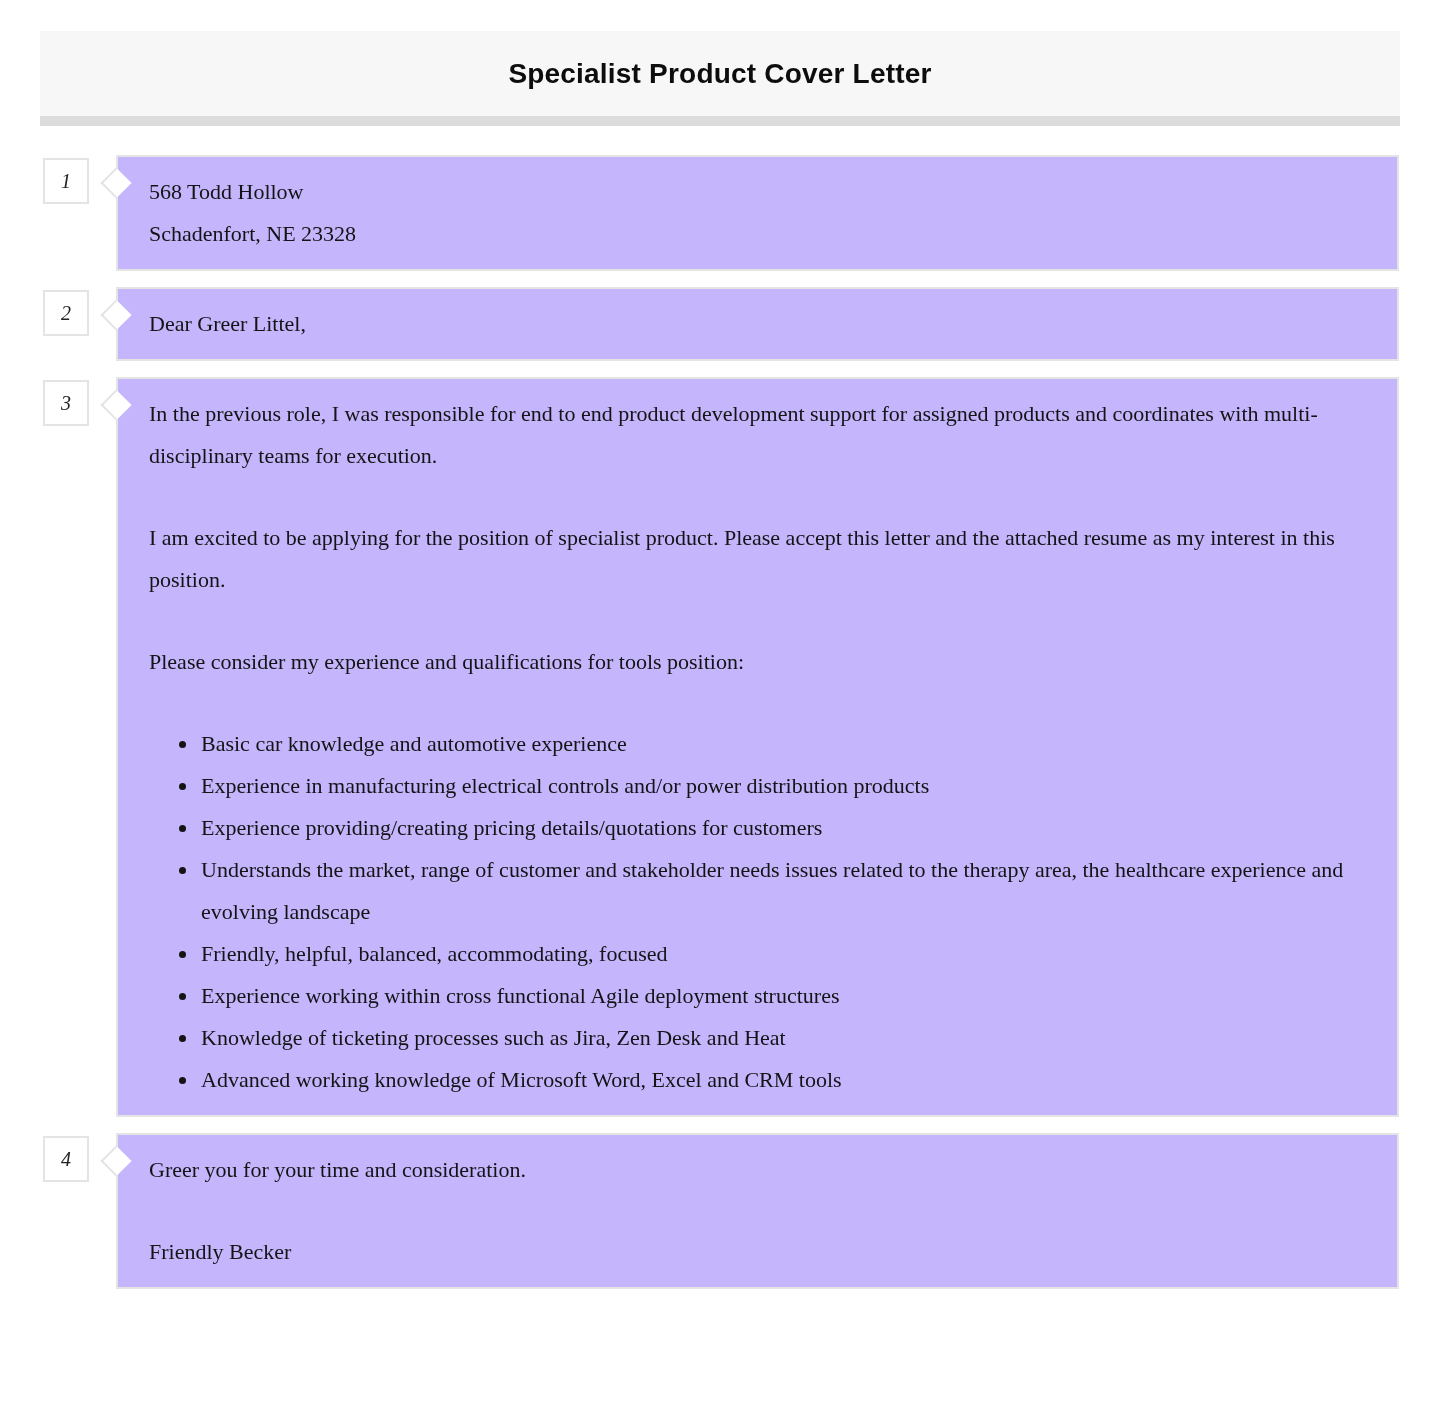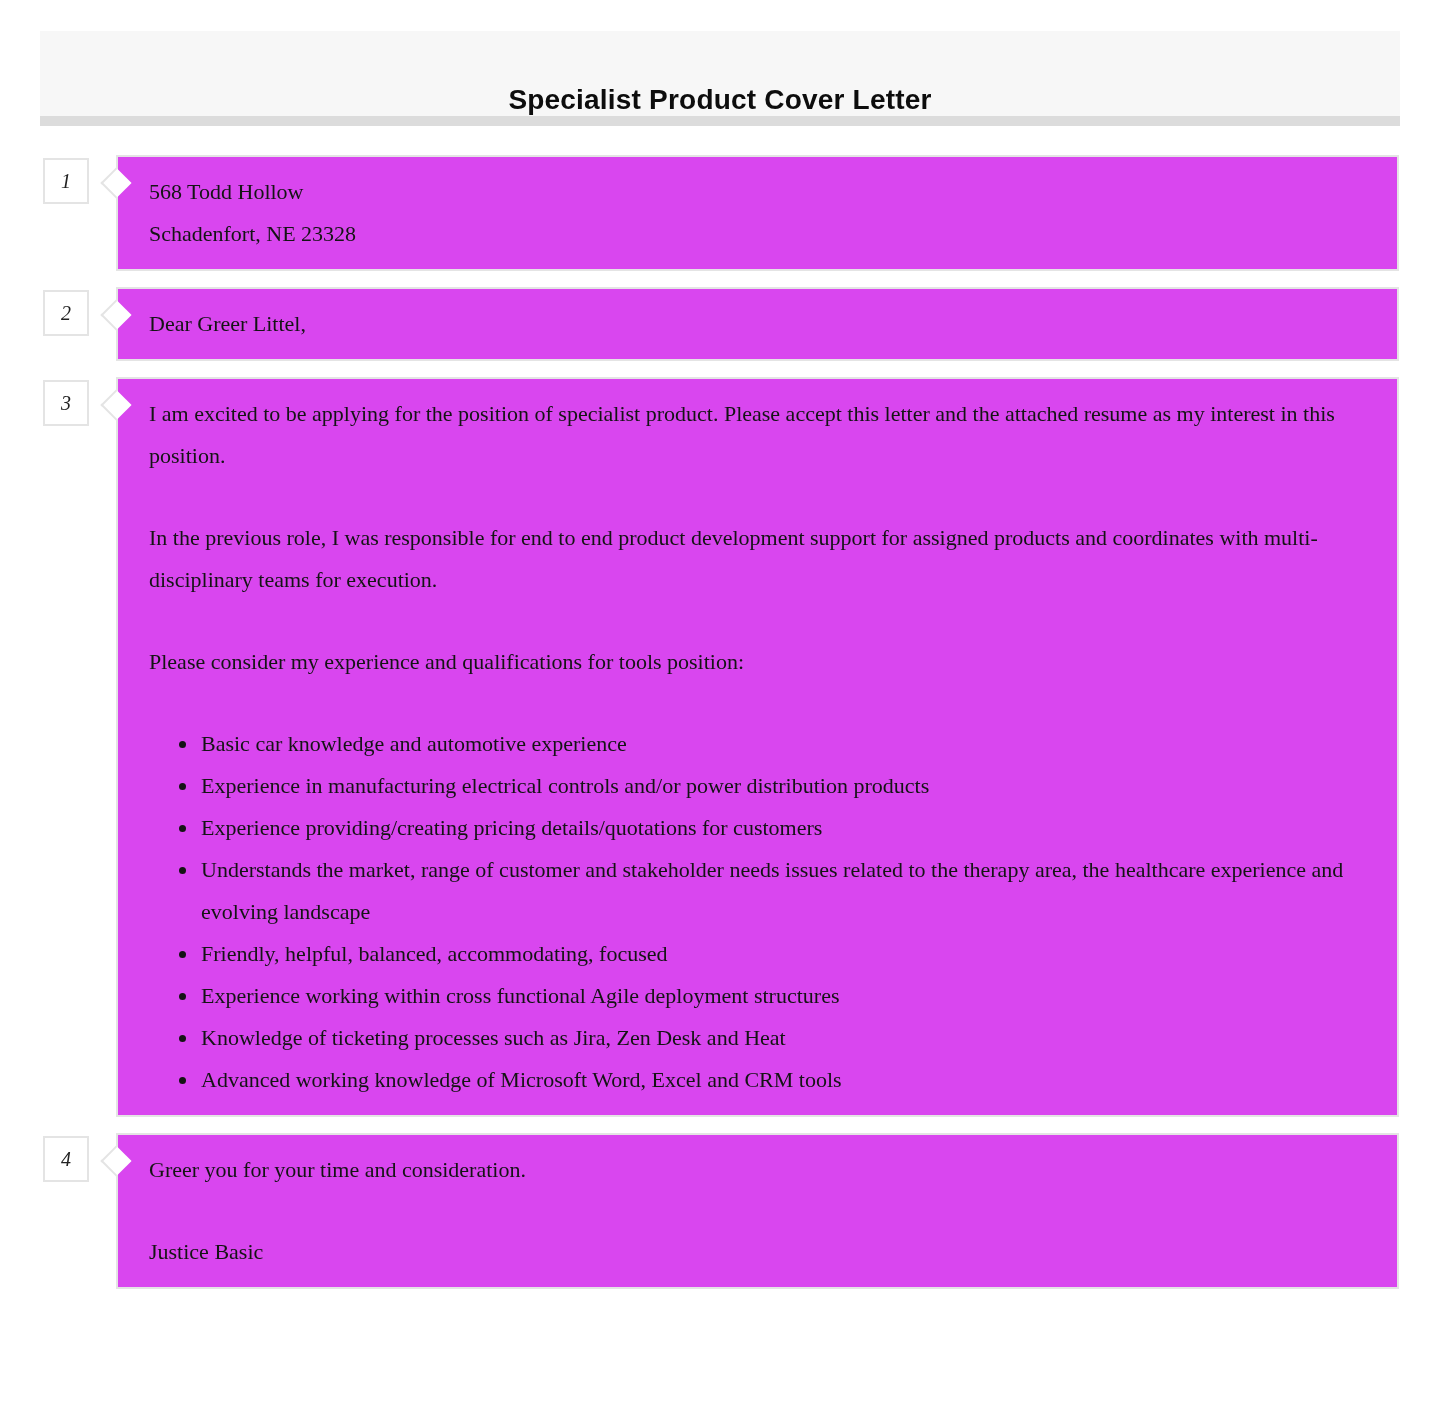--- a/index.html
+++ b/index.html
@@ -10,21 +10,21 @@
     background: #ffffff;
     font-family: "Liberation Serif", "DejaVu Serif", serif;
     color: #141414;
   }
   .page-header {
     margin: 31px 40px 0 40px;
     height: 95px;
     background: #f7f7f7;
     border-bottom: 10px solid #dcdcdc;
     display: flex;
-    align-items: flex-end;
+    align-items: center;
     justify-content: center;
   }
   .page-title {
     margin: 0;
     font-family: "Liberation Sans", "DejaVu Sans", sans-serif;
     font-size: 28px;
     font-weight: bold;
     color: #0d0d0d;
     letter-spacing: 0.2px;
   }
@@ -43,21 +43,21 @@
     border: 2px solid #e4e4e4;
     display: flex;
     align-items: center;
     justify-content: center;
     font-style: italic;
     font-size: 20px;
     color: #222222;
   }
   .box {
     position: relative;
-    background: #d946ef;
+    background: #c4b5fd;
     border: 2px solid #e4e4e4;
     padding: 14px 31px;
     font-size: 22px;
     line-height: 42px;
   }
   .notch {
     position: absolute;
     left: -13px;
     top: 15px;
     width: 22px;
@@ -109,22 +109,22 @@
       <div class="line bold-line">Dear Greer Littel,</div>
     </div>
   </section>
 
   <section class="section">
     <div class="badge">
       <span>3</span>
     </div>
     <div class="box">
       <div class="notch"></div>
+      <p>In the previous role, I was responsible for end to end product development support for assigned products and coordinates with multi-disciplinary teams for execution.</p>
       <p>I am excited to be applying for the position of specialist product. Please accept this letter and the attached resume as my interest in this position.</p>
-      <p>In the previous role, I was responsible for end to end product development support for assigned products and coordinates with multi-disciplinary teams for execution.</p>
       <p>Please consider my experience and qualifications for tools position:</p>
       <ul class="qualifications">
         <li>Basic car knowledge and automotive experience</li>
         <li>Experience in manufacturing electrical controls and/or power distribution products</li>
         <li>Experience providing/creating pricing details/quotations for customers</li>
         <li>Understands the market, range of customer and stakeholder needs issues related to the therapy area, the healthcare experience and evolving landscape</li>
         <li>Friendly, helpful, balanced, accommodating, focused</li>
         <li>Experience working within cross functional Agile deployment structures</li>
         <li>Knowledge of ticketing processes such as Jira, Zen Desk and Heat</li>
         <li>Advanced working knowledge of Microsoft Word, Excel and CRM tools</li>
@@ -132,17 +132,17 @@
     </div>
   </section>
 
   <section class="section">
     <div class="badge">
       <span>4</span>
     </div>
     <div class="box">
       <div class="notch"></div>
       <p class="bold-line">Greer you for your time and consideration.</p>
-      <p>Justice Basic</p>
+      <p>Friendly Becker</p>
     </div>
   </section>
 
 </div>
 
 </body></html>

